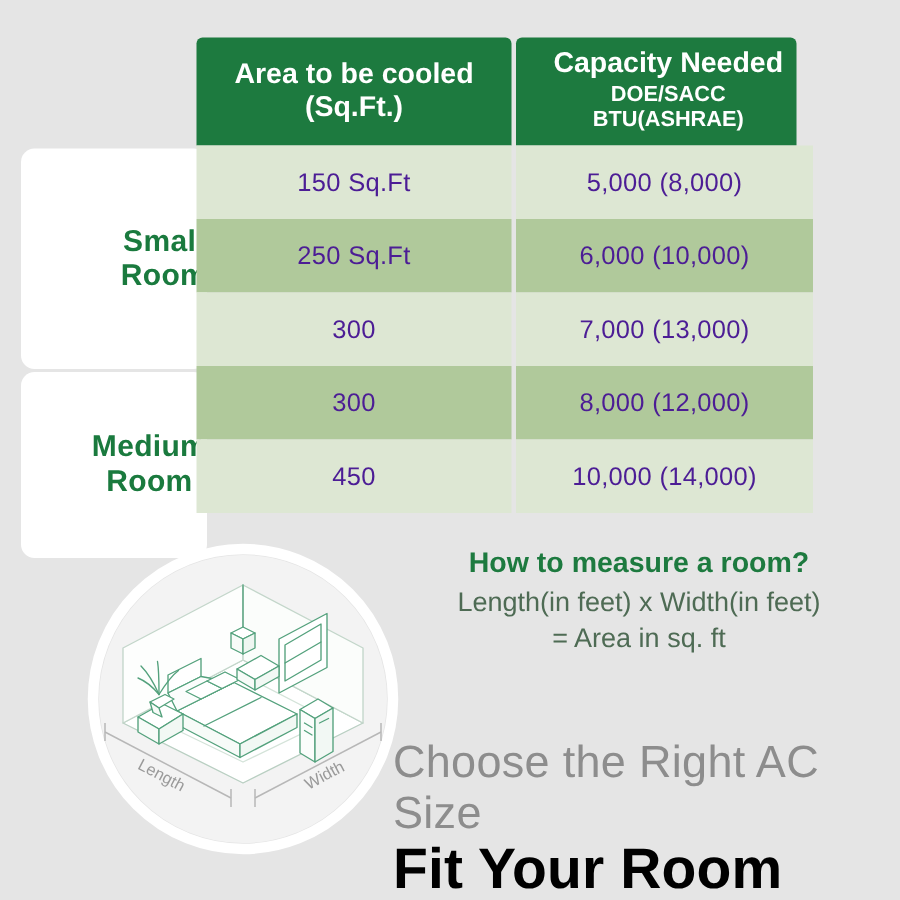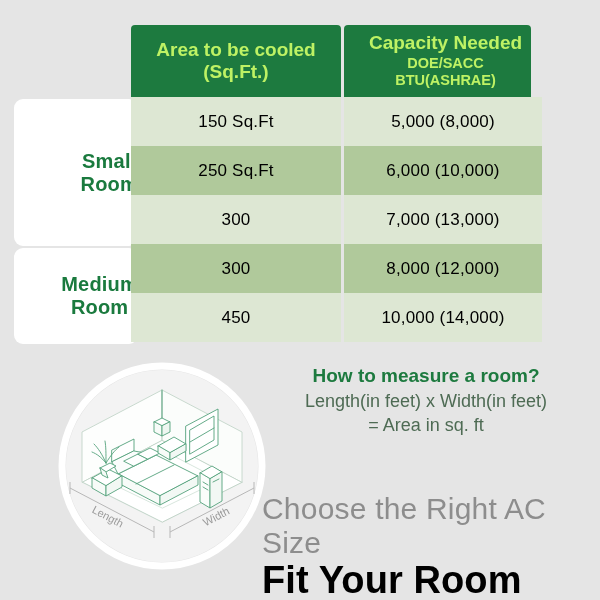--- a/index.html
+++ b/index.html
@@ -32,21 +32,21 @@
     left: 14px;
     width: 124px;
     background: #ffffff;
     border-radius: 9px;
     display: flex;
     align-items: center;
     justify-content: flex-end;
     text-align: center;
   }
   #group-card-small  { top: 99px;  height: 147px; }
-  #group-card-medium { top: 248px; height: 96px;  }
+  #group-card-medium { top: 248px; height: 124px;  }
 
   .group-label {
     color: #1a7a3e;
     font-size: 20px;
     font-weight: 600;
     line-height: 1.15;
     letter-spacing: .2px;
     white-space: pre-line;
   }
 
@@ -59,21 +59,21 @@
   }
 
   #grid-header {
     display: flex;
     gap: 3px;
     height: 72px;
   }
 
   .head-cell {
     background: #1d7a3f;
-    color: #bef264;
+    color: #ffffff;
     display: flex;
     flex-direction: column;
     align-items: center;
     justify-content: center;
     text-align: center;
     border-radius: 4px 4px 0 0;
   }
   #head-area     { width: 210px; }
   #head-capacity { width: 187px; padding-left: 16px; }
 
@@ -94,21 +94,21 @@
     display: flex;
     gap: 3px;
     height: 49px;
   }
   .grid-row + .grid-row { margin-top: 0; }
 
   .cell {
     display: flex;
     align-items: center;
     justify-content: center;
-    color: #000000;
+    color: #4c1d95;
     font-size: 17px;
     letter-spacing: .2px;
   }
   .cell-area     { width: 210px; }
   .cell-capacity { width: 198px; }
 
   .row-light .cell { background: #dde7d3; }
   .row-dark  .cell { background: #b0c99b; }
 
   

